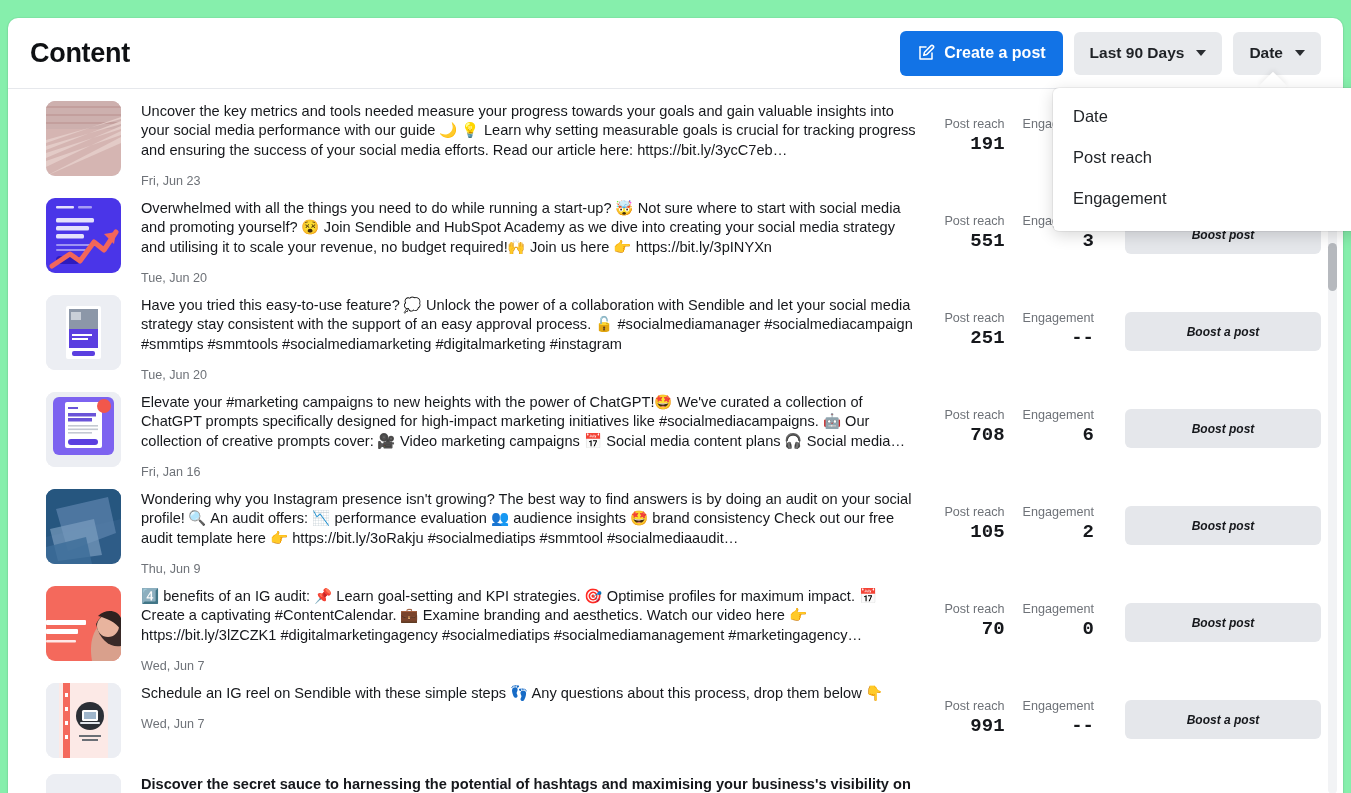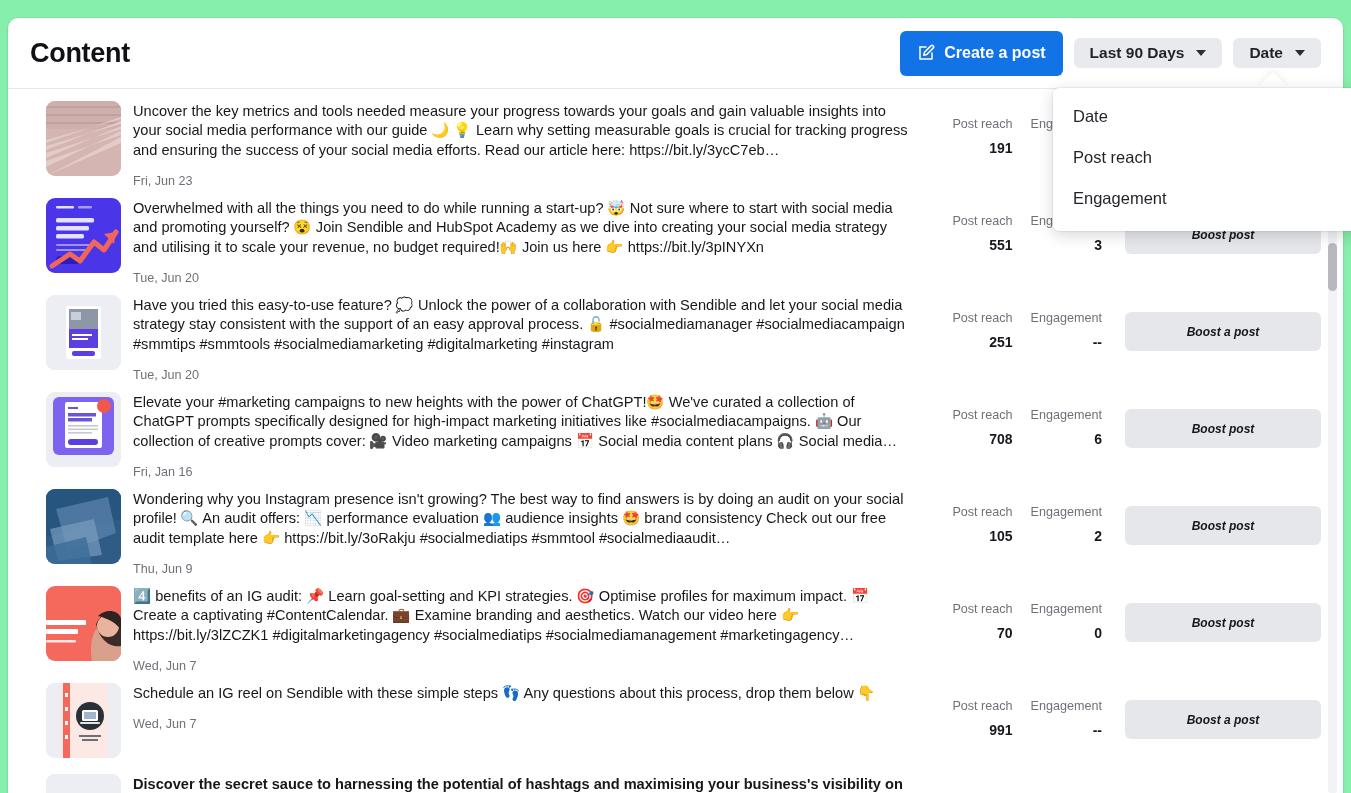--- a/index.html
+++ b/index.html
@@ -60,21 +60,21 @@
     font-family: inherit;
     cursor: pointer;
   }
   .btn-primary svg { display:block; }
   .btn-ghost {
     display: flex; align-items: center; gap: 12px;
     background: #e8eaed;
     color: #1f2226;
     border: none;
     border-radius: 6px;
-    height: 30px;
+    height: 43px;
     padding: 0 16px;
     font-size: 15.5px;
     font-weight: bold;
     font-family: inherit;
     cursor: pointer;
     white-space: nowrap;
   }
   .caret {
     width: 0; height: 0;
     border-left: 5px solid transparent;
@@ -115,20 +115,21 @@
   .list-wrap {
     position: relative;
     height: 719px;
     overflow: hidden;
   }
   .row {
     display: flex;
     align-items: flex-start;
     padding: 12px 22px 12px 38px;
     height: 97px;
+    gap: 8px;
   }
   .thumb {
     width: 75px; height: 75px;
     border-radius: 9px;
     flex: 0 0 75px;
     overflow: hidden;
     position: relative;
     background: #eceef2;
   }
   .post-body {
@@ -149,21 +150,21 @@
     margin-top: 14px;
   }
   .stats {
     display: flex;
     gap: 18px;
     flex: 0 0 auto;
     padding-top: 16px;
   }
   .stat { text-align: right; min-width: 68px; }
   .stat-label { font-size: 12.6px; color: #6e7278; white-space: nowrap; }
-  .stat-value { font-size: 14px; font-weight: bold; color: #16181c; margin-top: 9px; }
+  .stat-value { font-size: 19px; font-weight: bold; color: #16181c; margin-top: 2px; font-family: Liberation Mono, monospace; }
   .boost {
     flex: 0 0 auto;
     margin-left: 23px;
     margin-top: 17px;
     width: 196px; height: 39px;
     background: #e5e7eb;
     border: none;
     border-radius: 6px;
     color: #16181c;
     font-size: 12px;

